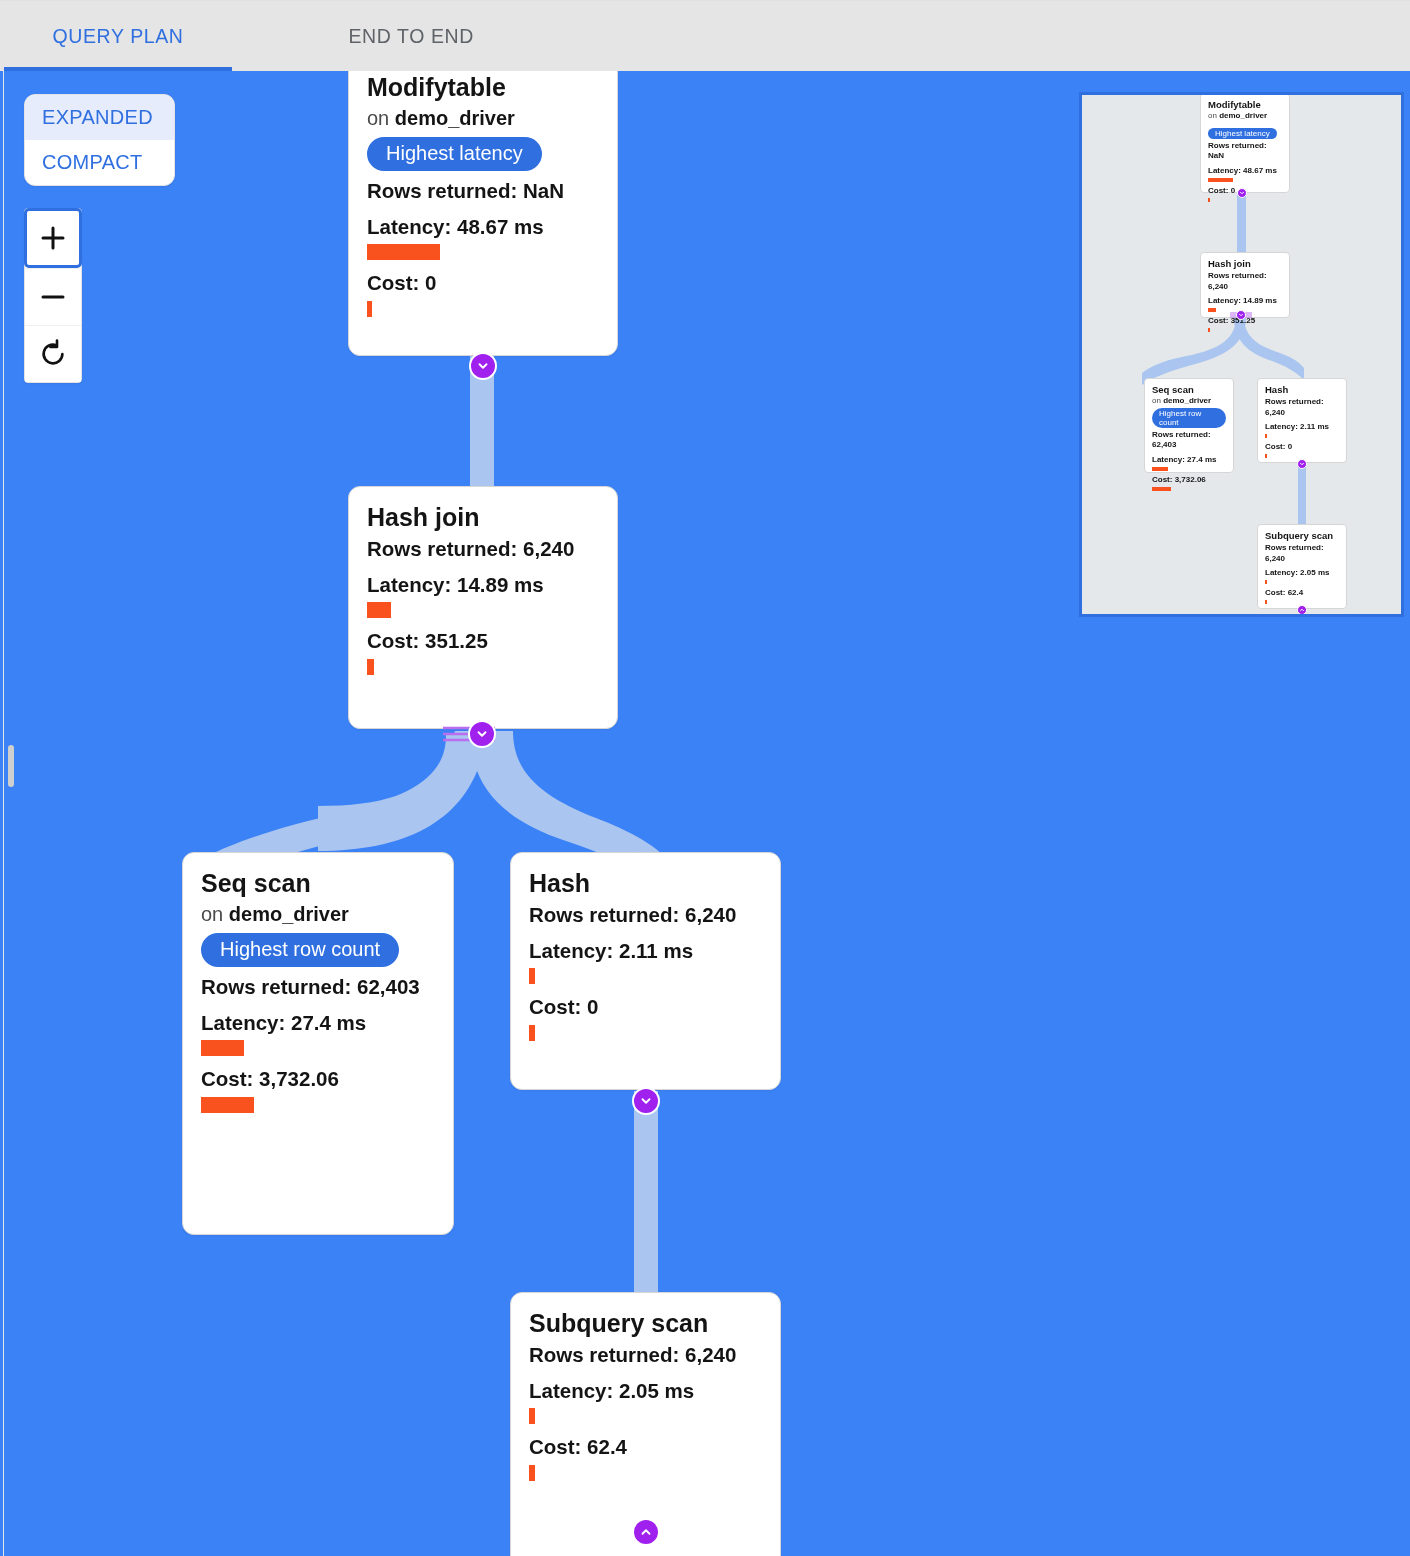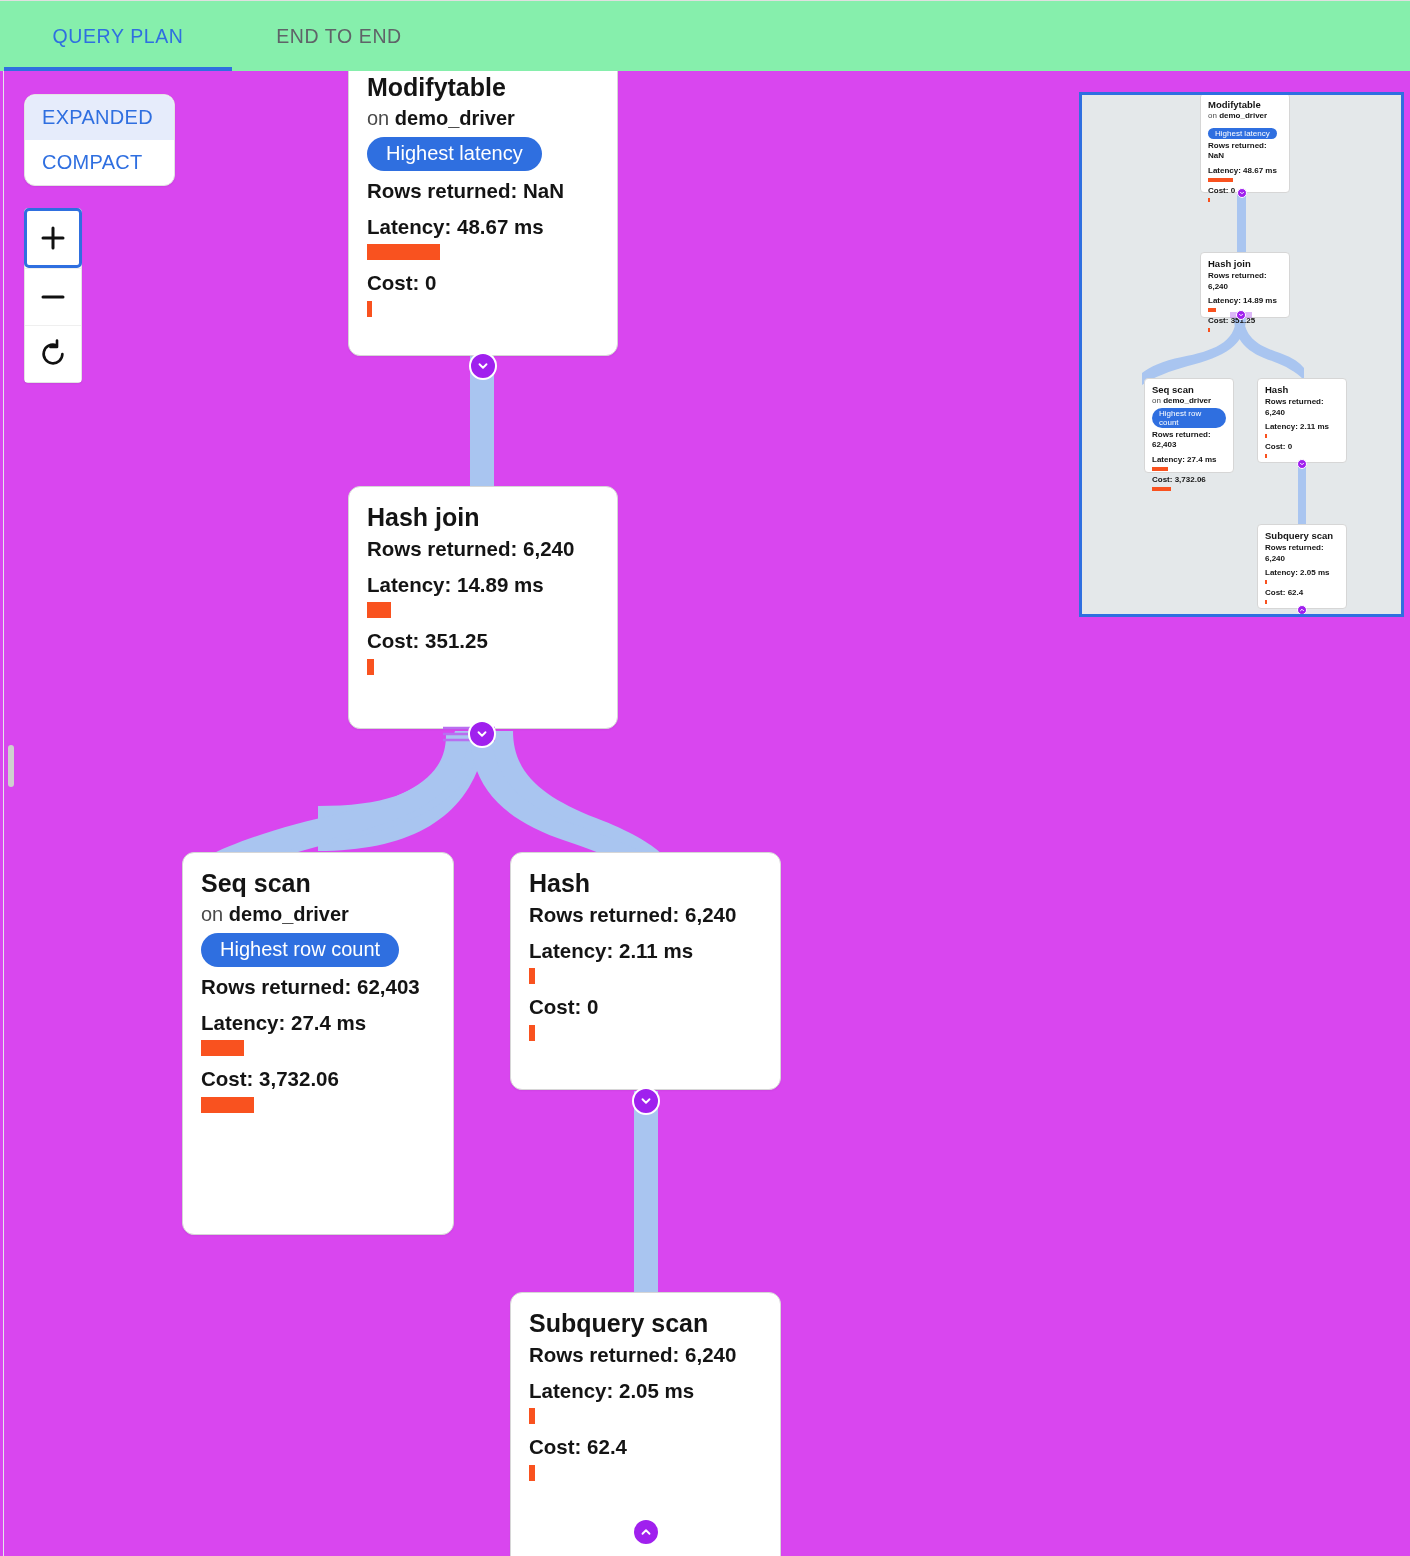--- a/index.html
+++ b/index.html
@@ -9,43 +9,43 @@
     font-family: "Liberation Sans", sans-serif;
     background: #ffffff;
     overflow: hidden;
   }
 
   #root { position: relative; width: 1410px; height: 1556px; }
 
   
   .tabbar {
     position: absolute; left: 0; top: 0; width: 1410px; height: 86px;
-    background: #86efac;
+    background: #e5e5e5;
     border-top: 1px solid #e0e0e0;
     border-bottom: 1px solid #e0e0e0;
   }
   .tab {
     position: absolute; top: 0; height: 70px;
     display: flex; align-items: center; justify-content: center;
     font-size: 19.5px; font-weight: 500; letter-spacing: .6px;
     color: #5f6368; cursor: pointer; user-select: none;
   }
   .tab.active { color: #2f6fe0; }
   .tab-underline {
     position: absolute; bottom: 0; left: 0; right: 0; height: 4px;
     background: #2f6fe0;
   }
   #tab-query-plan { left: 4px; width: 228px; }
-  #tab-end-to-end { left: 224px; width: 230px; }
+  #tab-end-to-end { left: 244px; width: 230px; justify-content: flex-end; }
 
   
   .canvas {
     position: absolute; left: 0; top: 71px;
     width: 1410px; height: 1485px;
-    background: #d946ef;
+    background: #3b82f6;
     overflow: hidden;
   }
   .canvas-left-rule {
     position: absolute; left: 3px; top: 0; width: 1px; height: 1485px;
     background: #e3e6ea;
   }
   .scroll-handle {
     position: absolute; left: 8px; top: 674px;
     width: 6px; height: 42px; border-radius: 3px;
     background: #cfcfcf;

